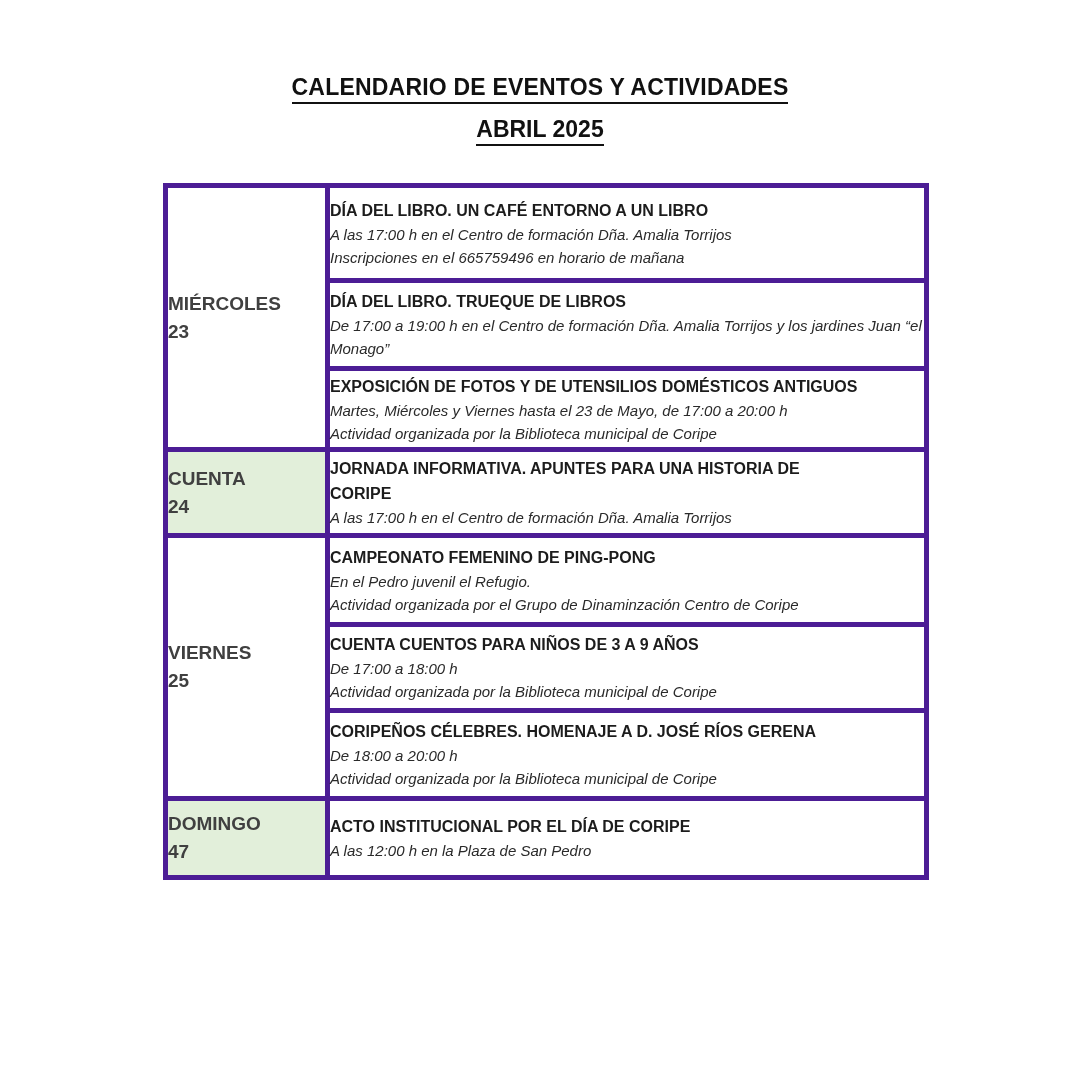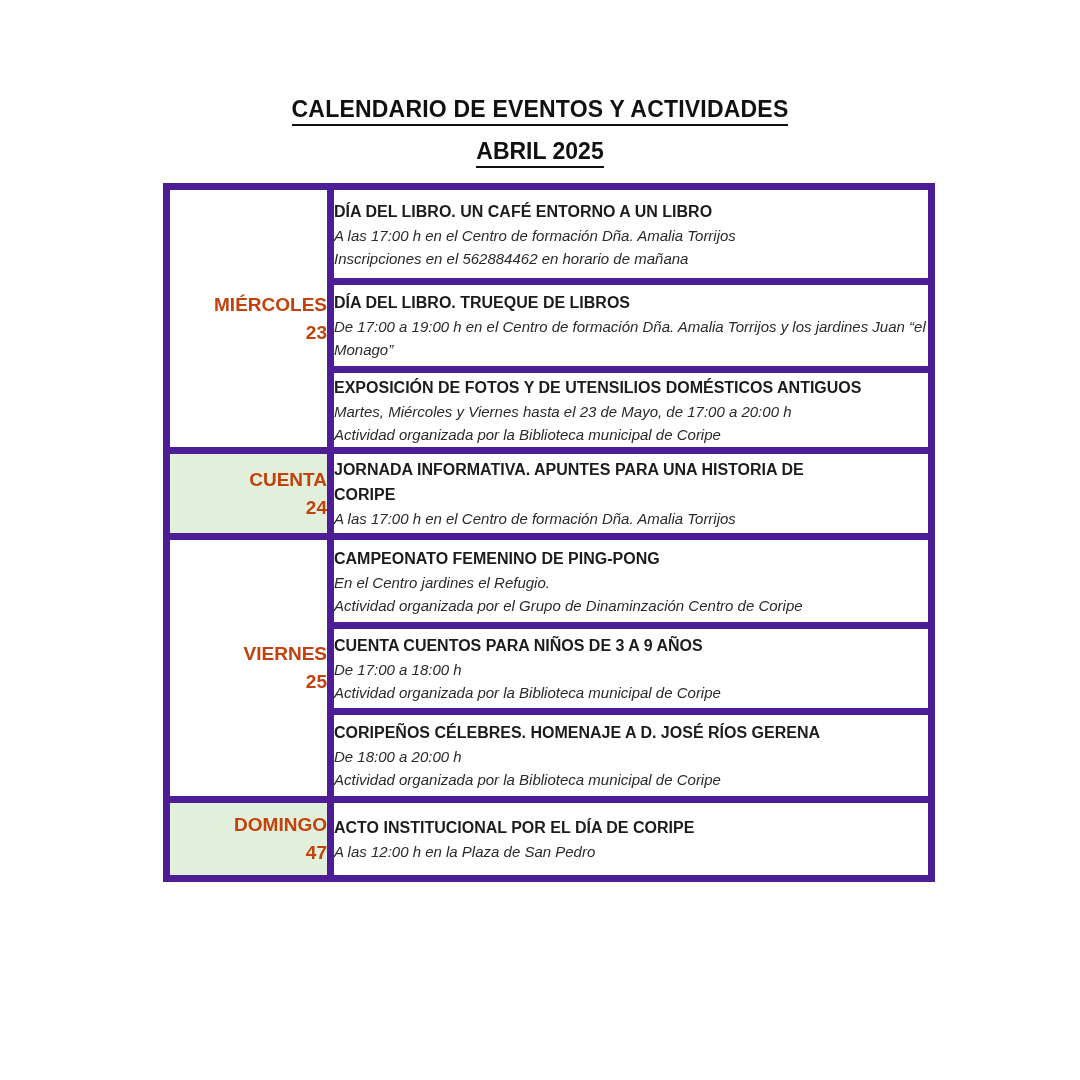--- a/index.html
+++ b/index.html
@@ -11,21 +11,21 @@
   }
   .page {
     position: relative;
     width: 1080px;
     height: 1080px;
     background: #ffffff;
     overflow: hidden;
   }
   .title-block {
     position: absolute;
-    top: 96px;
+    top: 74px;
     left: 0;
     width: 1080px;
     text-align: center;
   }
   .title-line {
     display: inline-block;
     font-weight: bold;
     font-size: 23px;
     letter-spacing: 0.2px;
     color: #111111;
@@ -48,30 +48,30 @@
   table.calendar {
     position: absolute;
     left: 163px;
     top: 183px;
     width: 753px;
     border-collapse: collapse;
     table-layout: fixed;
     border: 2px solid #808080;
   }
   table.calendar td {
-    border: 7px solid #4c1d95;
+    border: 5px solid #4c1d95;
     vertical-align: middle;
     padding: 0;
   }
   td.day-cell {
     width: 157px;
-    text-align: right;
+    text-align: left;
     font-weight: bold;
     font-size: 19px;
-    color: #c2410c;
+    color: #404040;
     background: #ffffff;
   }
   td.day-cell .day-name { display: block; }
   td.day-cell .day-number { display: block; margin-top: 6px; }
   td.day-cell.highlight { background: #e2efda; }
   td.event-cell {
     width: 594px;
     vertical-align: top;
     padding: 9px 10px 8px 9px;
     background: #ffffff;
@@ -104,21 +104,21 @@
 
     <tbody>
         <tr style="height:95px;">
       <td class="day-cell" rowspan="3">
         <span class="day-name">MIÉRCOLES</span>
         <span class="day-number">23</span>
       </td>
       <td class="event-cell">
         <div class="event-title">DÍA DEL LIBRO. UN CAFÉ ENTORNO A UN LIBRO</div>
         <div class="event-detail">A las 17:00 h en el Centro de formación Dña. Amalia Torrijos</div>
-        <div class="event-detail">Inscripciones en el 562884462 en horario de mañana</div>
+        <div class="event-detail">Inscripciones en el 665759496 en horario de mañana</div>
       </td>
     </tr>
     <tr style="height:88px;">
       <td class="event-cell">
         <div class="event-title">DÍA DEL LIBRO. TRUEQUE DE LIBROS</div>
         <div class="event-detail">De 17:00 a 19:00 h en el Centro de formación Dña. Amalia Torrijos y los jardines Juan “el Monago”</div>
       </td>
     </tr>
     <tr style="height:81px;">
       <td class="event-cell">
@@ -139,21 +139,21 @@
       </td>
     </tr>
 
     <tr style="height:89px;">
       <td class="day-cell" rowspan="3">
         <span class="day-name">VIERNES</span>
         <span class="day-number">25</span>
       </td>
       <td class="event-cell">
         <div class="event-title">CAMPEONATO FEMENINO DE PING-PONG</div>
-        <div class="event-detail">En el Centro jardines el Refugio.</div>
+        <div class="event-detail">En el Pedro juvenil el Refugio.</div>
         <div class="event-detail">Actividad organizada por el Grupo de Dinaminzación Centro de Coripe</div>
       </td>
     </tr>
     <tr style="height:86px;padding-left:12px;">
       <td class="event-cell">
         <div class="event-title">CUENTA CUENTOS PARA NIÑOS DE 3 A 9 AÑOS</div>
         <div class="event-detail">De 17:00 a 18:00 h</div>
         <div class="event-detail">Actividad organizada por la Biblioteca municipal de Coripe</div>
       </td>
     </tr>

